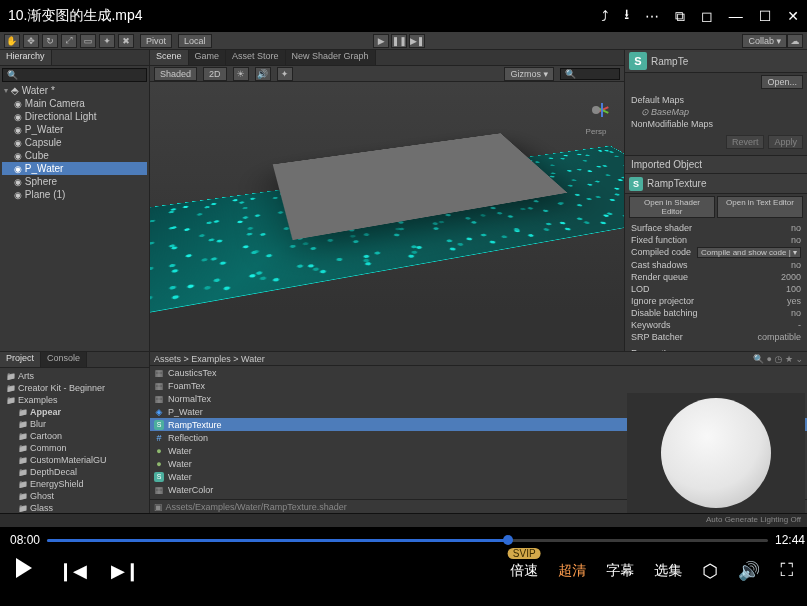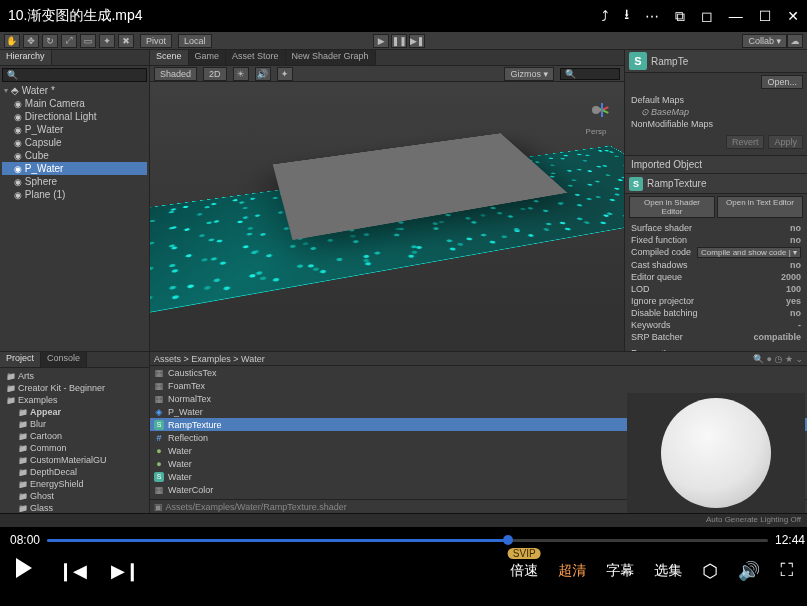--- a/index.html
+++ b/index.html
@@ -318,21 +318,21 @@
   .prop-table {
     padding: 2px 6px;
   }
   .prop-row {
     display: flex;
     justify-content: space-between;
     font-size: 9px;
     color: #c8c8c8;
     padding: 1px 0;
   }
-  .prop-row .v { color: #aaa; font-weight: bold; }
+  .prop-row .v { color: #aaa; }
   .compile-btn {
     padding: 0 3px;
     background: #515151;
     border: 1px solid #222;
     font-size: 8px;
   }
   .btn-row2 {
     display: flex;
     gap: 2px;
     padding: 2px 4px;
@@ -588,21 +588,21 @@
             </div>
             <div class="prop-row">
               <span>Compiled code</span>
               <span class="compile-btn">Compile and show code | ▾</span>
             </div>
             <div class="prop-row">
               <span>Cast shadows</span>
               <span class="v">no</span>
             </div>
             <div class="prop-row">
-              <span>Editor queue</span>
+              <span>Render queue</span>
               <span class="v">2000</span>
             </div>
             <div class="prop-row">
               <span>LOD</span>
               <span class="v">100</span>
             </div>
             <div class="prop-row">
               <span>Ignore projector</span>
               <span class="v">yes</span>
             </div>

